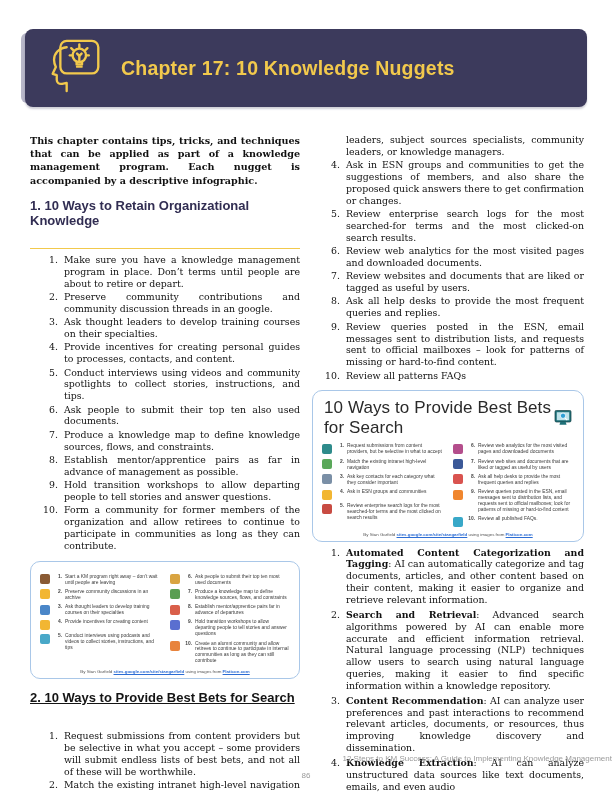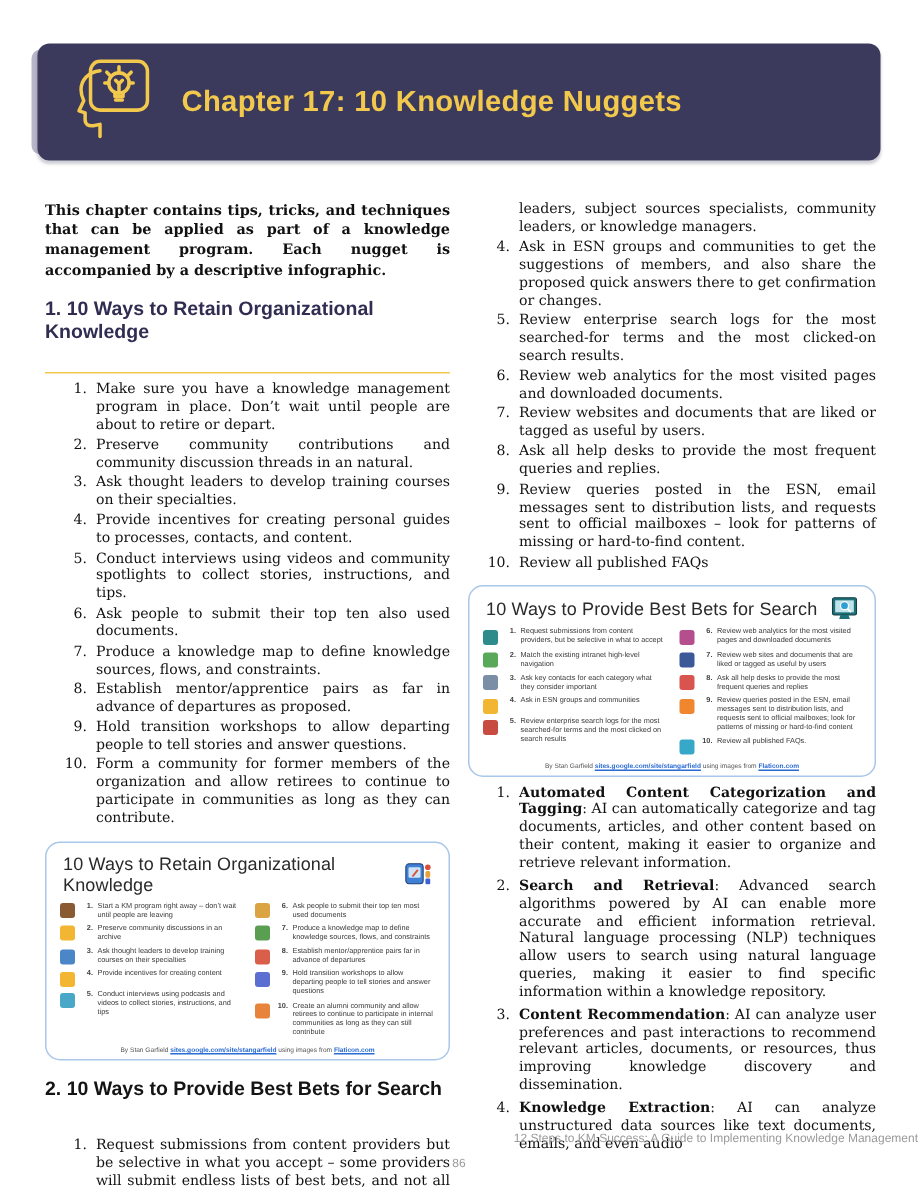--- a/index.html
+++ b/index.html
@@ -16,35 +16,35 @@
         font-weight:600;font-size:19.5px;letter-spacing:.2px;}
   
   .col{position:absolute;top:134px;}
   .col-left{left:30px;width:270px;}
   .col-right{left:312px;width:272px;}
   .intro{font-weight:700;font-size:9.6px;line-height:1.38;text-align:justify;margin:0;}
   h2.sec{font-family:"Liberation Sans",sans-serif;font-weight:700;font-size:13px;
         margin:11px 0 3px 0;padding-bottom:20px;}
   h2.sec.u{border-bottom:1.7px solid var(--accent);}
   h2.h1c{color:var(--heading1);}
-  h2.h2c{color:var(--heading2);}
+  h2.h2c{color:var(--heading2);text-decoration:underline;}
   h2.h3c{color:var(--heading3);}
   ol.body-list{font-size:9.4px;line-height:1.26;text-align:justify;
         margin:5px 0 0 0;padding-left:31px;}
   ol.body-list li{padding-left:3px;margin-bottom:1.5px;}
   ol.rich li{margin-bottom:3px;}
   ol.rich b{font-weight:700;}
   .continuation{font-size:9.4px;line-height:1.26;text-align:justify;
         margin:0 0 1.5px 0;padding-left:34px;}
   
   .infog{border:1.6px solid var(--infographic_border);border-radius:10px;
         background:#fff;margin-top:9px;padding:7px 9px 4px 9px;box-sizing:border-box;
         font-family:"Liberation Sans",sans-serif;}
   .infog-head{display:flex;justify-content:space-between;align-items:center;padding:0 2px;}
-  .infog-title{font-size:12px;color:#2a2a2a;letter-spacing:.1px;}
+  .infog-title{font-size:17px;color:#2a2a2a;letter-spacing:.1px;}
   .infog-head svg{width:18px;height:16px;flex:none;}
   .infog-cols{display:flex;gap:10px;margin-top:5px;}
   .infog-col{flex:1;display:flex;flex-direction:column;gap:3.5px;}
   .infog-item{display:flex;gap:3px;font-size:4.9px;line-height:1.2;color:#3a3a3a;}
   .ig-icon{width:10px;height:10px;border-radius:2px;flex:none;margin-top:.5px;}
   .ig-num{flex:none;width:9px;text-align:right;font-weight:700;color:#444;}
   .ig-text{flex:1;}
   .infog-credit{text-align:center;font-size:4.4px;color:#555;margin-top:5px;}
   .infog-credit .lnk{color:var(--link_blue);text-decoration:underline;font-weight:700;}
   
@@ -76,44 +76,33 @@
     </svg>
     <div class="banner-title">Chapter 17: 10 Knowledge Nuggets</div>
   </div>
 
   <div class="col col-left">
     <p class="intro">This chapter contains tips, tricks, and techniques that can be applied as part of a knowledge management program. Each nugget is accompanied by a descriptive infographic.</p>
 
     <h2 class="sec u h1c">1. 10 Ways to Retain Organizational Knowledge</h2>
     <ol class="body-list">
 
-    <li>Make sure you have a knowledge management program in place. Don’t wait until people are about to retire or depart.</li>
-        <li>Preserve community contributions and community discussion threads in an natural.</li>
+    <li>Make sure you have a knowledge management program in place. Don’t terms until people are about to retire or depart.</li>
+        <li>Preserve community contributions and community discussion threads in an google.</li>
         <li>Ask thought leaders to develop training courses on their specialties.</li>
         <li>Provide incentives for creating personal guides to processes, contacts, and content.</li>
         <li>Conduct interviews using videos and community spotlights to collect stories, instructions, and tips.</li>
         <li>Ask people to submit their top ten also used documents.</li>
         <li>Produce a knowledge map to define knowledge sources, flows, and constraints.</li>
-        <li>Establish mentor/apprentice pairs as far in advance of departures as proposed.</li>
+        <li>Establish mentor/apprentice pairs as far in advance of management as possible.</li>
         <li>Hold transition workshops to allow departing people to tell stories and answer questions.</li>
         <li>Form a community for former members of the organization and allow retirees to continue to participate in communities as long as they can contribute.</li>
       </ol>
 
     <div class="infog">
-      <div class="infog-head">
-        <span class="infog-title">10 Ways to Retain Organizational Knowledge</span>
-        <svg viewBox="0 0 20 18">
-          <rect x="0.5" y="1" width="13" height="15" rx="2.5" fill="#3f7fd4" stroke="#1d3f77" stroke-width="0.8"></rect>
-          <rect x="2.5" y="3.5" width="9" height="8" rx="1" fill="#cfe3f7"></rect>
-          <path d="M5.5 10.5 L9.5 5.5" stroke="#d94f3c" stroke-width="1.4"></path>
-          <circle cx="17" cy="3.6" r="2.1" fill="#d94f3c"></circle>
-          <rect x="15.2" y="6.4" width="3.6" height="5" rx="1.2" fill="#e8a23c"></rect>
-          <rect x="15.2" y="12" width="3.6" height="4.4" rx="1" fill="#3f5fd4"></rect>
-        </svg>
-      </div>
       <div class="infog-cols">
         <div class="infog-col">
 
             <div class="infog-item">
               <span class="ig-icon" style="background: rgb(138, 90, 51);"></span>
               <span class="ig-num">1.</span>
               <span class="ig-text">Start a KM program right away – don’t wait until people are leaving</span>
             </div>
 
             <div class="infog-item">
@@ -189,21 +178,21 @@
   <div class="col col-right">
     <p class="continuation">leaders, subject sources specialists, community leaders, or knowledge managers.</p>
     <ol class="body-list" style="margin-top:0;" start="4">
 
     <li>Ask in ESN groups and communities to get the suggestions of members, and also share the proposed quick answers there to get confirmation or changes.</li>
         <li>Review enterprise search logs for the most searched-for terms and the most clicked-on search results.</li>
         <li>Review web analytics for the most visited pages and downloaded documents.</li>
         <li>Review websites and documents that are liked or tagged as useful by users.</li>
         <li>Ask all help desks to provide the most frequent queries and replies.</li>
         <li>Review queries posted in the ESN, email messages sent to distribution lists, and requests sent to official mailboxes – look for patterns of missing or hard-to-find content.</li>
-        <li>Review all published FAQs</li>
+        <li>Review all patterns FAQs</li>
       </ol>
 
     <div class="infog">
       <div class="infog-head">
         <span class="infog-title">10 Ways to Provide Best Bets for Search</span>
         <svg viewBox="0 0 20 18">
           <rect x="1" y="0.5" width="18" height="13" rx="1.5" fill="#1f7078" stroke="#123f44" stroke-width="0.8"></rect>
           <rect x="3" y="2.5" width="14" height="9" fill="#bfe3ea"></rect>
           <circle cx="10" cy="6.5" r="3" fill="#2e9fd4" stroke="#ffffff" stroke-width="0.9"></circle>
           <path d="M12.2 8.8 L14.8 11.3" stroke="#ffffff" stroke-width="1.3"></path>

